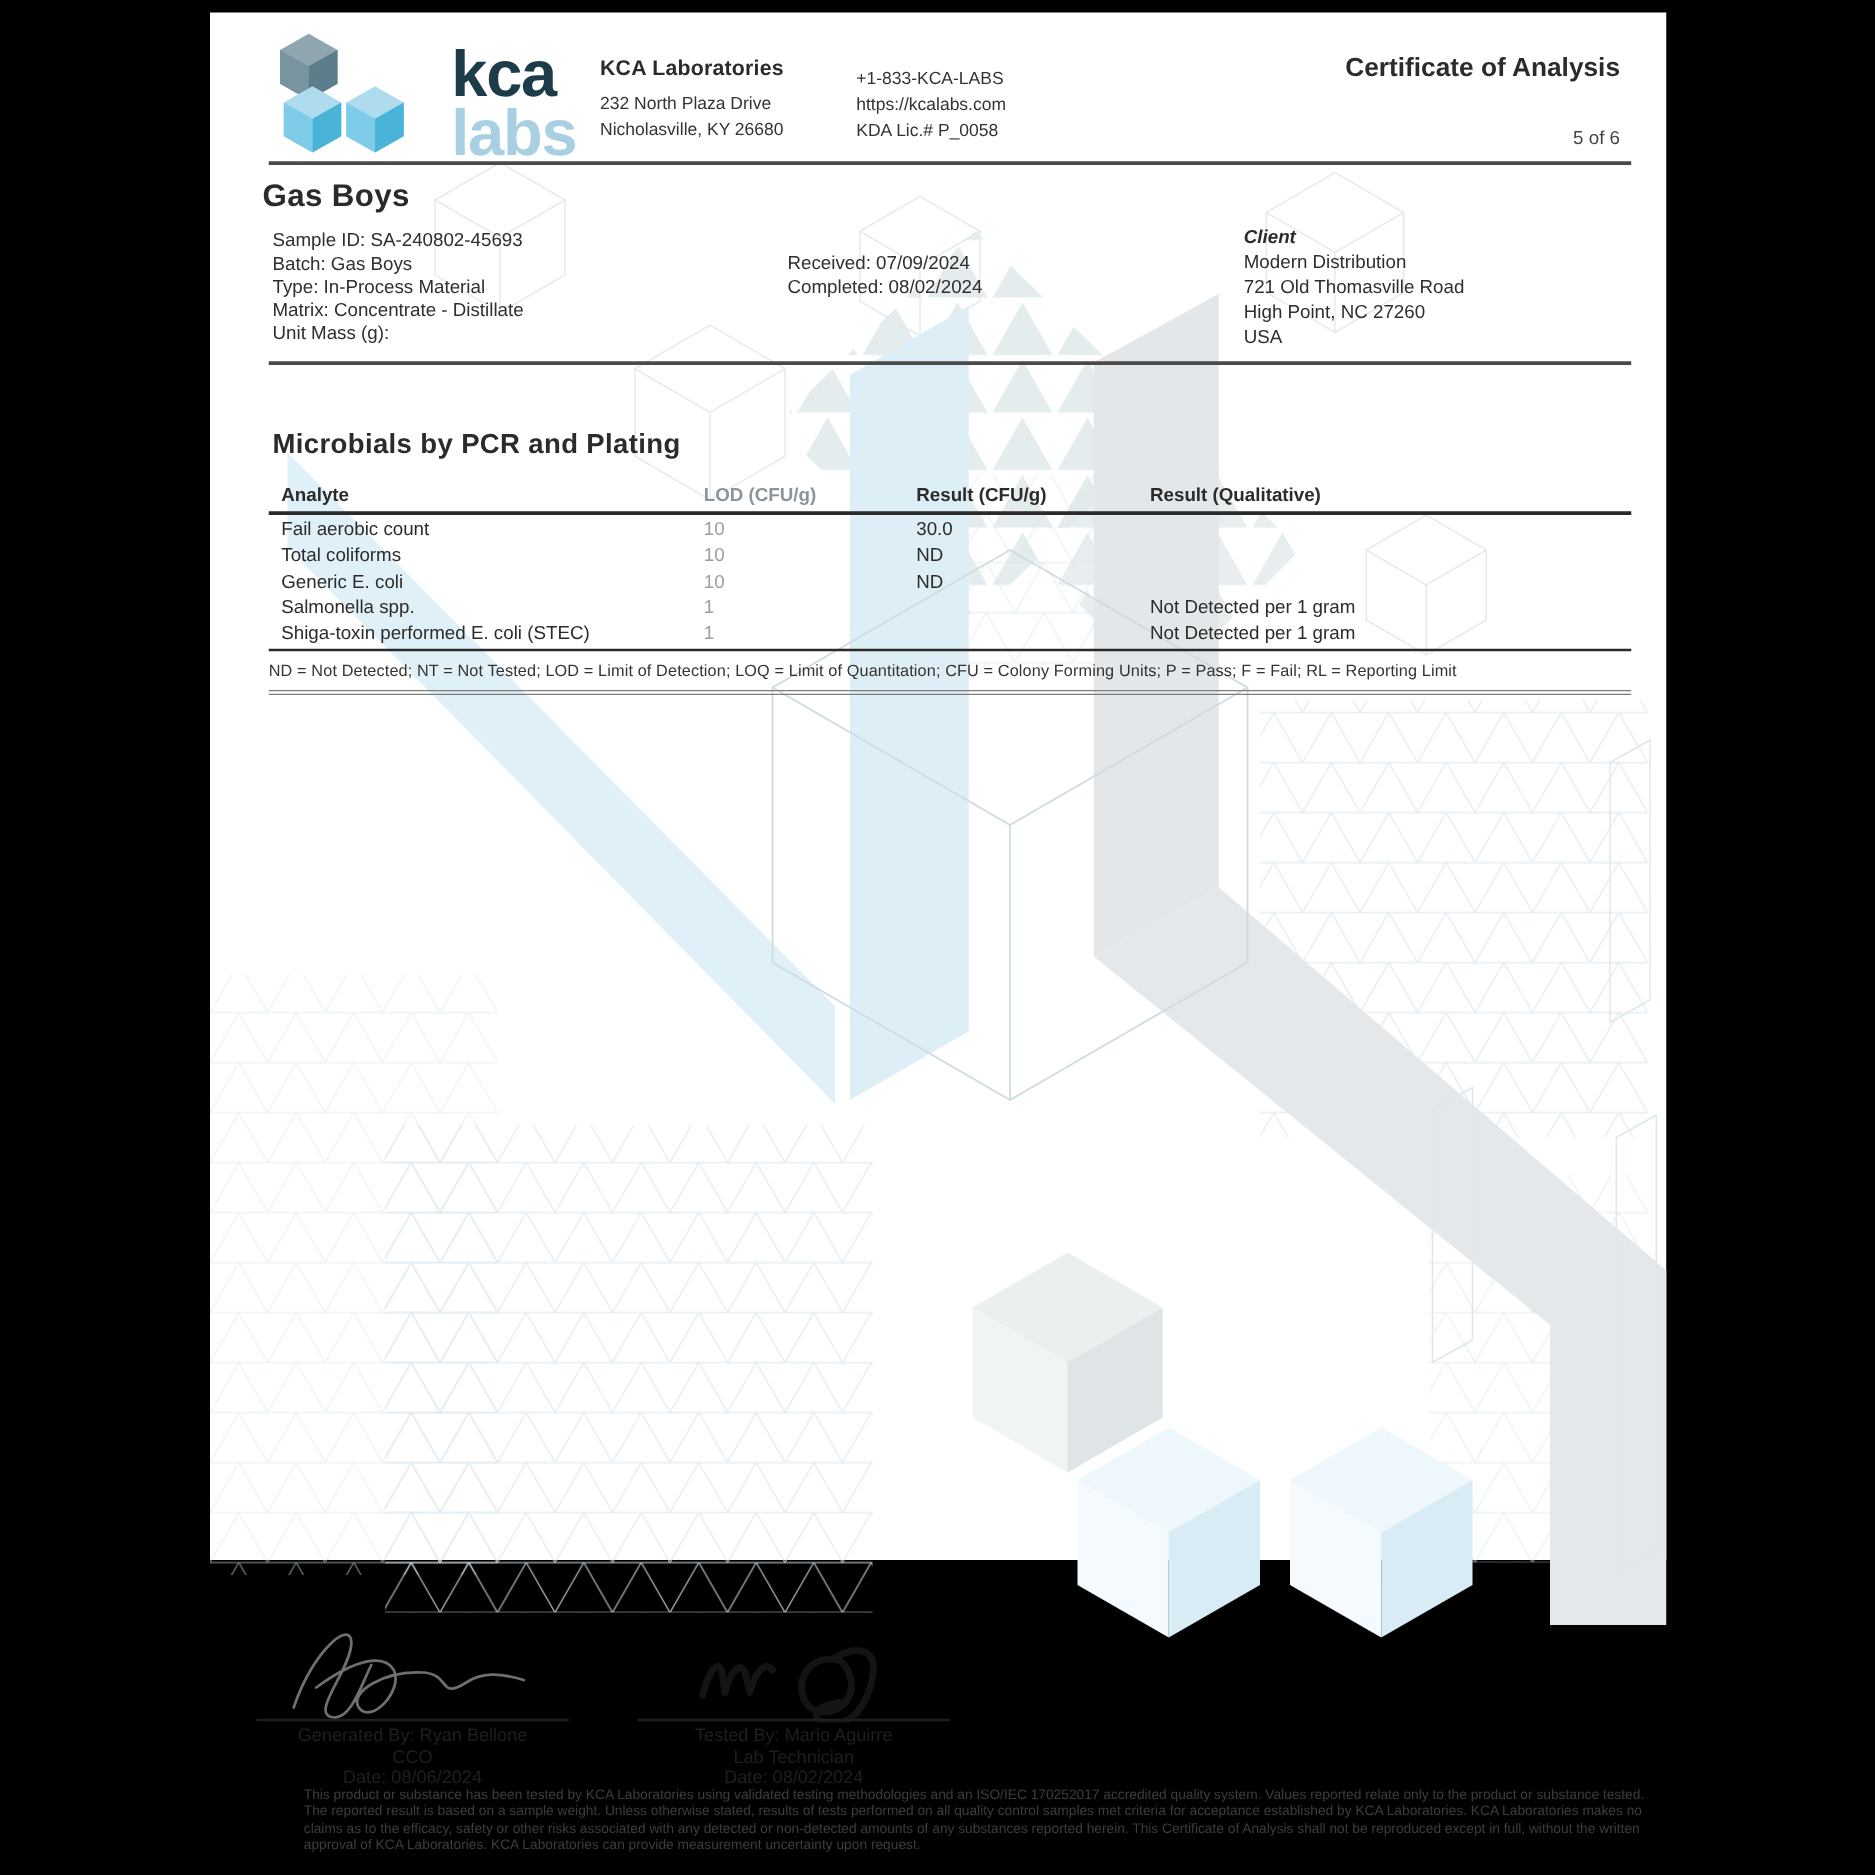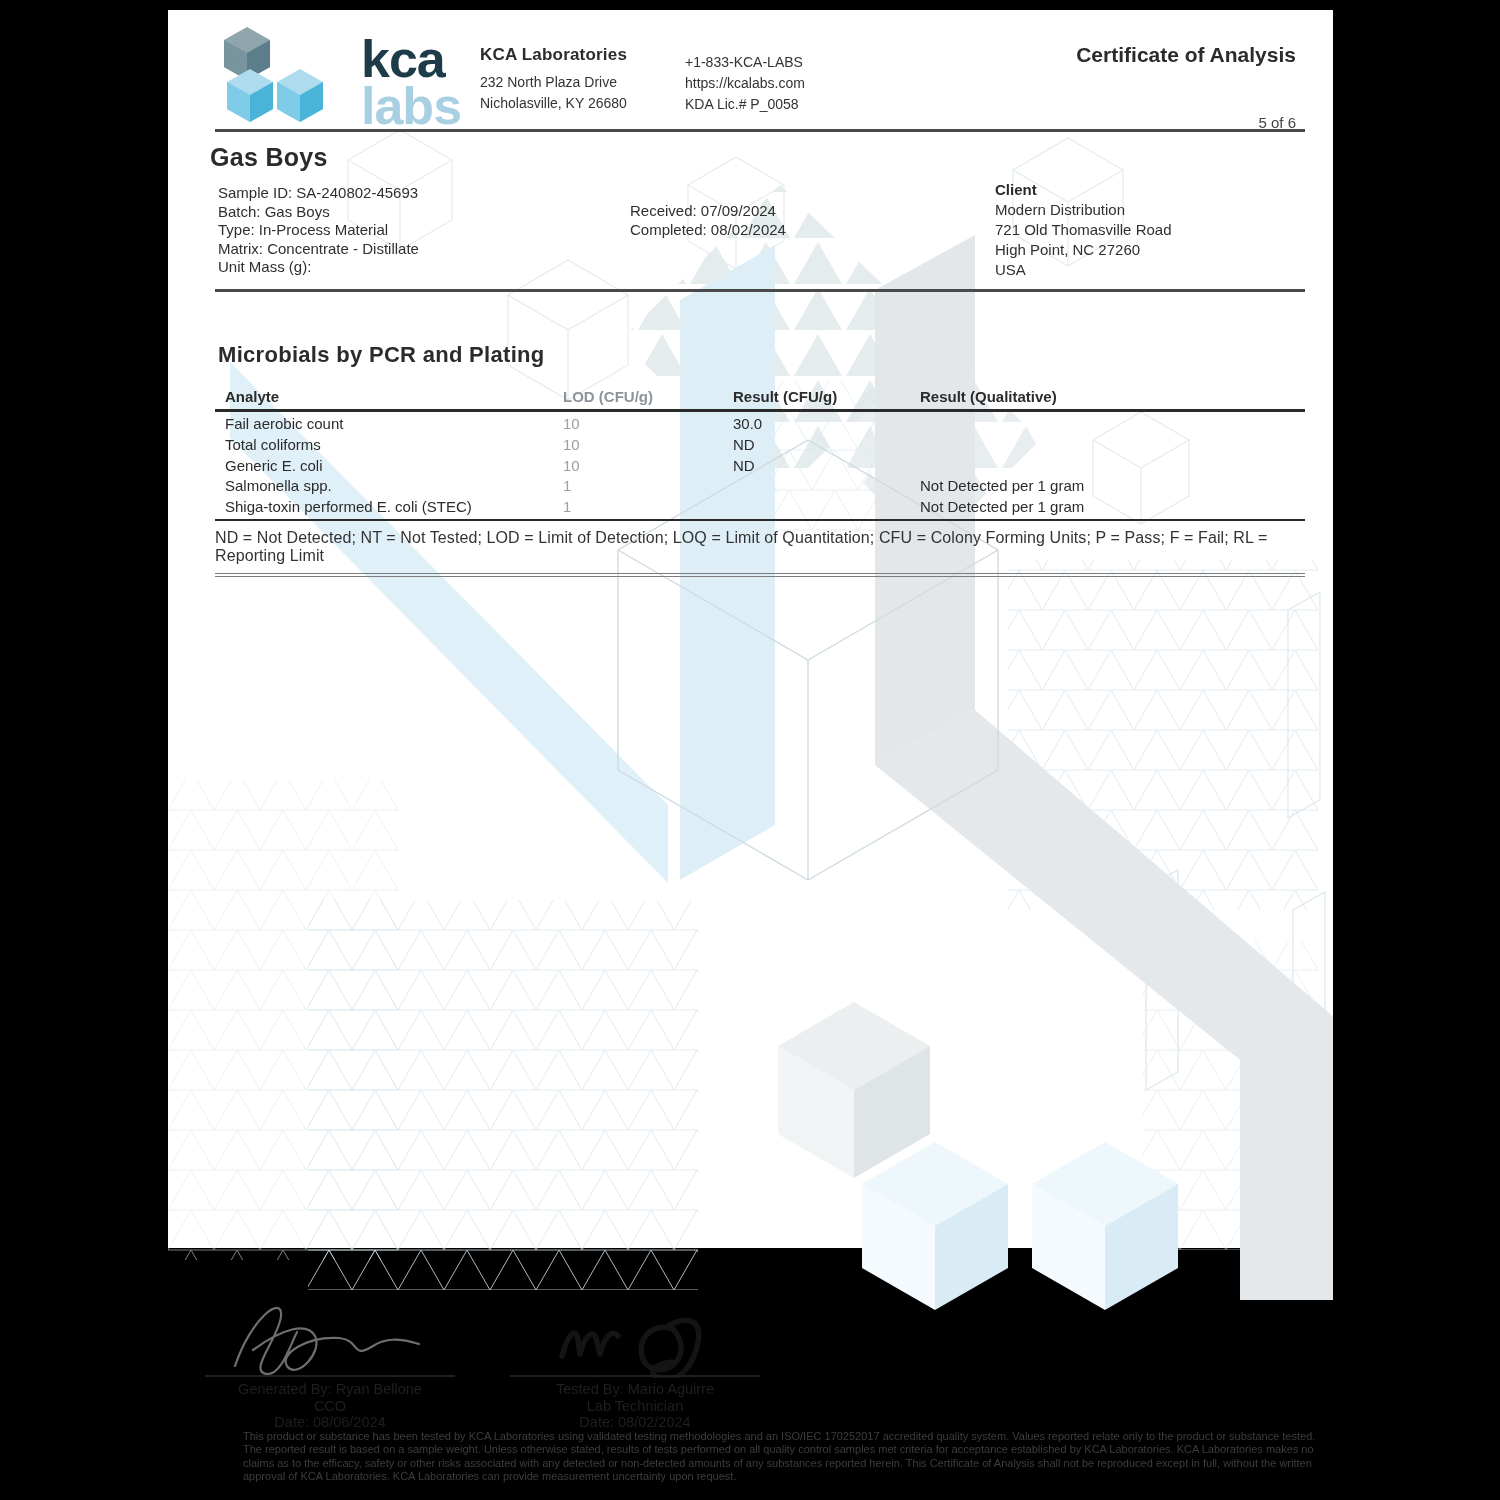--- a/index.html
+++ b/index.html
@@ -13,36 +13,36 @@
   
   .co-name{font-size:17px;font-weight:bold;letter-spacing:.2px;}
   .co-line{font-size:14px;line-height:21px;color:#333;}
   .ct-line{font-size:14px;line-height:21px;color:#333;}
   .coa-title{font-size:21px;font-weight:bold;text-align:right;}
   .page-num{font-size:15px;color:#444;text-align:right;}
 
   .rule-heavy{background:#4a4a4a;height:3px;}
   .sample-title{font-size:25px;font-weight:bold;letter-spacing:.3px;}
   .info-line{font-size:15px;line-height:18.6px;color:#2f2f2f;}
-  .client-label{font-size:15px;font-weight:bold;line-height:20px;}
+  .client-label{font-size:15px;font-weight:bold;line-height:20px;font-style:italic;}
   .client-line{font-size:15px;line-height:20px;color:#2f2f2f;}
 
   .section-title{font-size:22px;font-weight:bold;letter-spacing:.3px;}
   .thead span,.trow span{position:absolute;top:0;font-size:15px;white-space:nowrap;}
   .thead{position:relative;height:21px;font-weight:bold;}
   .trow{position:relative;height:20.8px;}
   .c-analyte{left:10px;}
   .c-lod{left:348px;}
   .c-result{left:518px;}
   .c-qual{left:705px;}
   .lod-head{color:#8d9499;}
   .lod-val{color:#9aa0a3;}
   .tbl-line{background:#2a2a2a;height:3px;}
   .tbl-line-thin{background:#2a2a2a;height:2px;}
-  .footnote{font-size:16px;color:#333;letter-spacing:.1px;}
+  .footnote{font-size:13px;color:#333;letter-spacing:.1px;}
   .dbl-line{height:2px;border-top:1.5px solid #7c7c7c;border-bottom:1.5px solid #7c7c7c;}
 
   .sig-line{background:#1f1f1f;height:2px;}
   .sig-block{text-align:center;font-size:14.5px;line-height:16.5px;color:#1f1f1f;}
   .disclaimer{font-size:11px;line-height:13.4px;color:#3d3d3d;text-align:left;margin-left:28px;}
 </style>
 </head>
 <body>
 
 <div class="page">
@@ -130,21 +130,21 @@
       <div class="co-line">Nicholasville, KY 26680</div>
     </div>
 
     <div class="abs" style="left:517px;top:42px;">
       <div class="ct-line">+1-833-KCA-LABS</div>
       <div class="ct-line">https://kcalabs.com</div>
       <div class="ct-line">KDA Lic.# P_0058</div>
     </div>
 
     <div class="abs coa-title" style="right:37px;top:33px;width:420px;">Certificate of Analysis</div>
-    <div class="abs page-num" style="right:37px;top:104px;width:120px;">5 of 6</div>
+    <div class="abs page-num" style="right:37px;top:92px;width:120px;">5 of 6</div>
 
     <div class="abs rule-heavy" style="left:47px;top:119px;width:1090px;"></div>
 
     <div class="abs sample-title" style="left:42px;top:133px;">Gas Boys</div>
 
     <div class="abs" style="left:50px;top:174px;">
       <div class="info-line">Sample ID: SA-240802-45693</div>
       <div class="info-line">Batch: Gas Boys</div>
       <div class="info-line">Type: In-Process Material</div>
       <div class="info-line">Matrix: Concentrate - Distillate</div>

